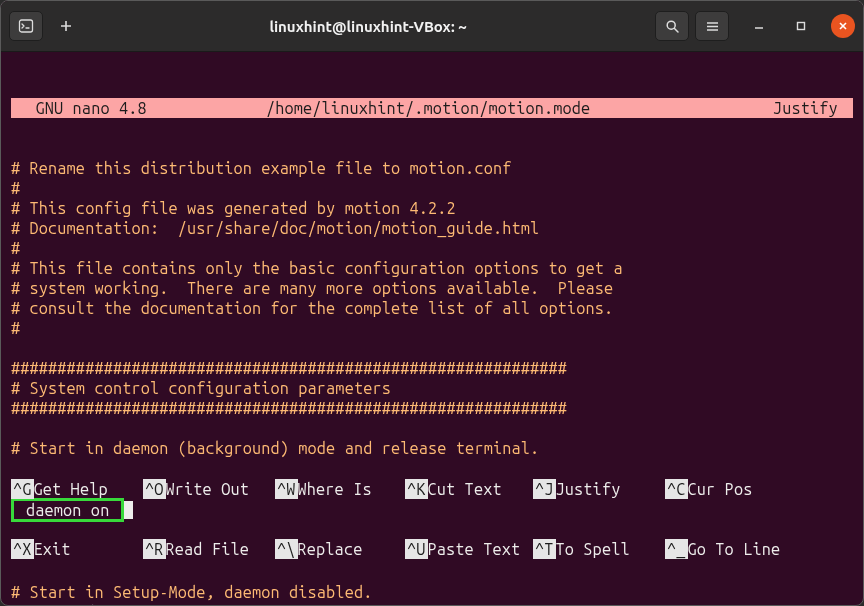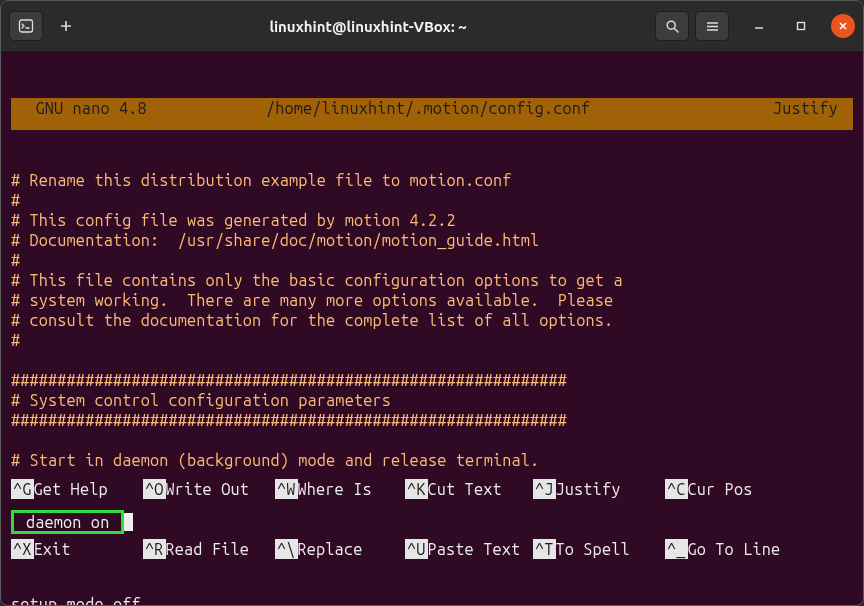--- a/index.html
+++ b/index.html
@@ -63,24 +63,24 @@
   .win-close { background: #e95420; color: #fff; }
   .terminal {
     padding: 6px 10px 0 10px;
     height: calc(100% - 46px);
     font-size: 16.3px;
     line-height: 20px;
     white-space: pre;
     letter-spacing: 0.15px;
   }
   .nano-header {
-    background: #a16207;
+    background: #fca5a5;
     color: #1c1c1c;
     display: flex;
-    height: 32px;
+    height: 20px;
   }
   .nano-header .left { width: 255px; padding-left: 6px;}
   .nano-header .center { flex: 1; text-align: left; }
   .nano-header .right { width: 110px; text-align: right; padding-right: 6px;}
   .comment { color: #fdba74; }
   .plain { color: #eeeeec; }
   .highlight { 
     display: inline-block;
     border: 3px solid #38d93b;
     color: #eeeeec;
@@ -161,25 +161,25 @@
           <line x1="2" y1="2" x2="8" y2="8" stroke="#fff" stroke-width="1.6"></line>
           <line x1="8" y1="2" x2="2" y2="8" stroke="#fff" stroke-width="1.6"></line>
         </svg>
       </div>
     </div>
   </div>
 
   <div class="terminal">
     <div class="nano-header">
       <span class="left">  GNU nano 4.8</span>
-      <span class="center">/home/linuxhint/.motion/config.conf</span>
+      <span class="center">/home/linuxhint/.motion/motion.mode</span>
       <span class="right">Justify </span>
     </div>
     <div id="editor-content"><div class="comment"># Rename this distribution example file to motion.conf</div><div class="comment">#</div><div class="comment"># This config file was generated by motion 4.2.2</div><div class="comment"># Documentation:  /usr/share/doc/motion/motion_guide.html</div><div class="comment">#</div><div class="comment"># This file contains only the basic configuration options to get a</div><div class="comment"># system working.  There are many more options available.  Please</div><div class="comment"># consult the documentation for the complete list of all options.</div><div class="comment">#</div><div class="plain">&nbsp;</div><div class="comment">############################################################</div><div class="comment"># System control configuration parameters</div><div class="comment">############################################################</div><div class="plain">&nbsp;</div><div class="comment"># Start in daemon (background) mode and release terminal.</div></div>
     <div><span class="highlight">daemon on</span><span class="cursor-block"></span></div>
-    <div id="editor-content-after"><div class="plain">&nbsp;</div><div class="plain">setup_mode off</div></div>
+    <div id="editor-content-after"><div class="plain">&nbsp;</div><div class="comment"># Start in Setup-Mode, daemon disabled.</div><div class="plain">setup_mode off</div></div>
 
     <div class="nano-footer">
       <div class="footer-row" id="footer-row-1"><div class="footer-cell c1"><span class="shortcut-key">^G</span><span class="shortcut-label">Get Help</span></div><div class="footer-cell c2"><span class="shortcut-key">^O</span><span class="shortcut-label">Write Out</span></div><div class="footer-cell c3"><span class="shortcut-key">^W</span><span class="shortcut-label">Where Is</span></div><div class="footer-cell c4"><span class="shortcut-key">^K</span><span class="shortcut-label">Cut Text</span></div><div class="footer-cell c5"><span class="shortcut-key">^J</span><span class="shortcut-label">Justify</span></div><div class="footer-cell c6"><span class="shortcut-key">^C</span><span class="shortcut-label">Cur Pos</span></div></div>
       <div class="footer-row" id="footer-row-2"><div class="footer-cell c1"><span class="shortcut-key">^X</span><span class="shortcut-label">Exit</span></div><div class="footer-cell c2"><span class="shortcut-key">^R</span><span class="shortcut-label">Read File</span></div><div class="footer-cell c3"><span class="shortcut-key">^\</span><span class="shortcut-label">Replace</span></div><div class="footer-cell c4"><span class="shortcut-key">^U</span><span class="shortcut-label">Paste Text</span></div><div class="footer-cell c5"><span class="shortcut-key">^T</span><span class="shortcut-label">To Spell</span></div><div class="footer-cell c6"><span class="shortcut-key">^_</span><span class="shortcut-label">Go To Line</span></div></div>
     </div>
   </div>
 </div>
 
 </body></html>

